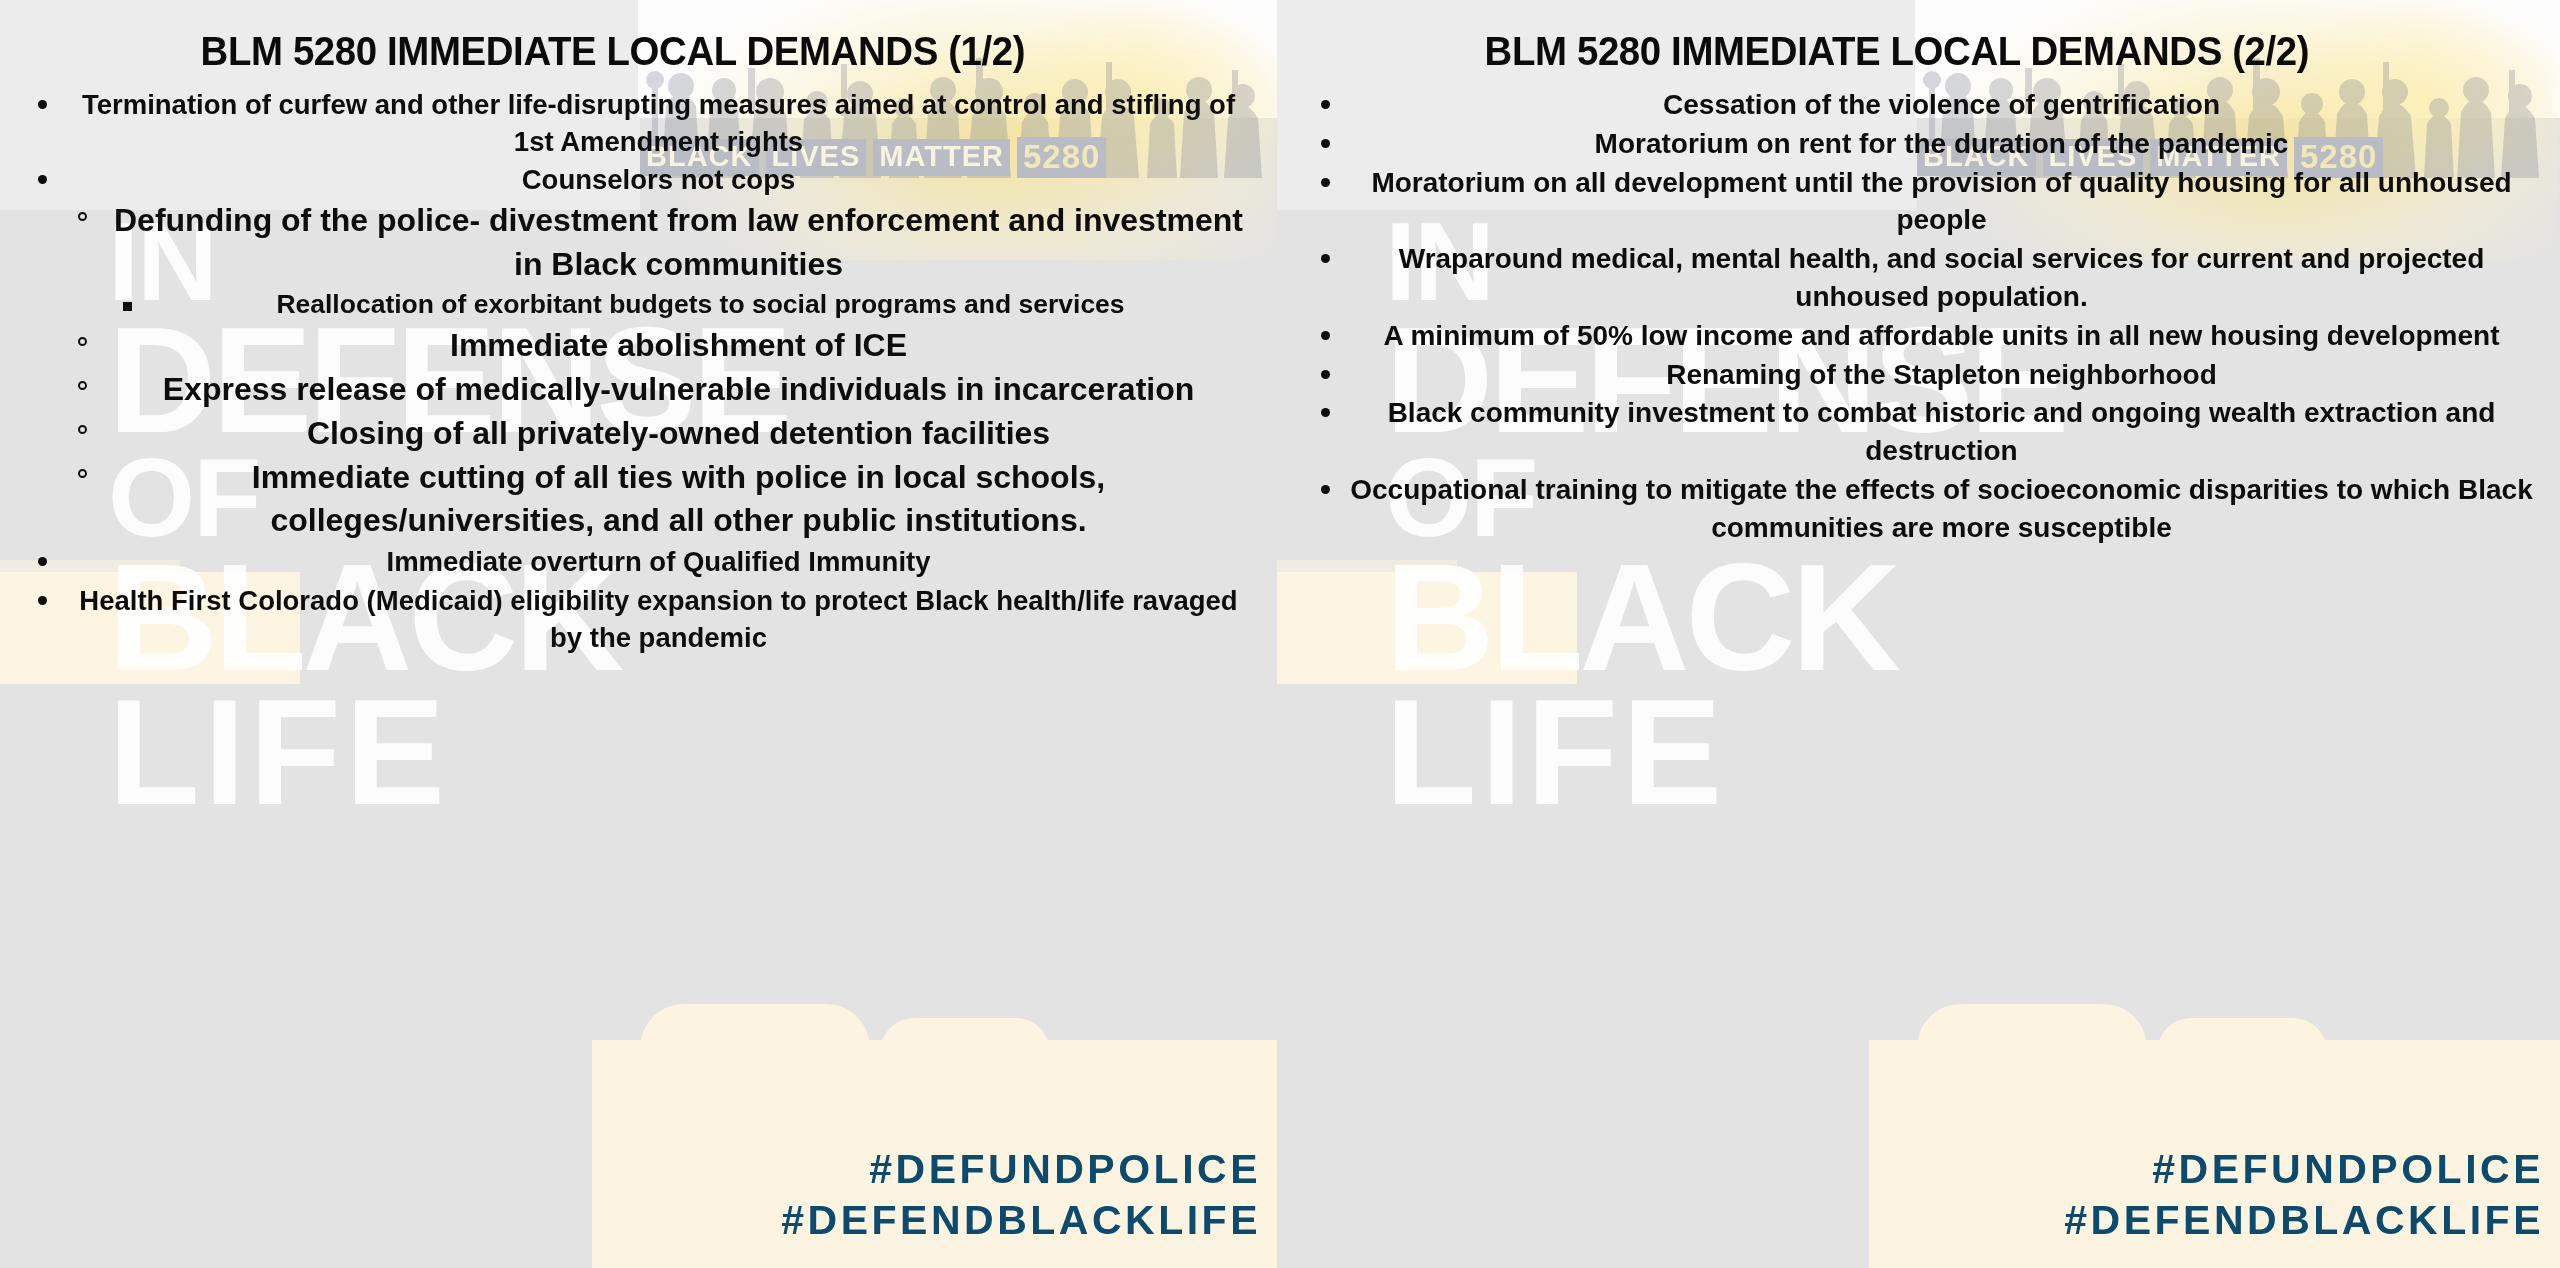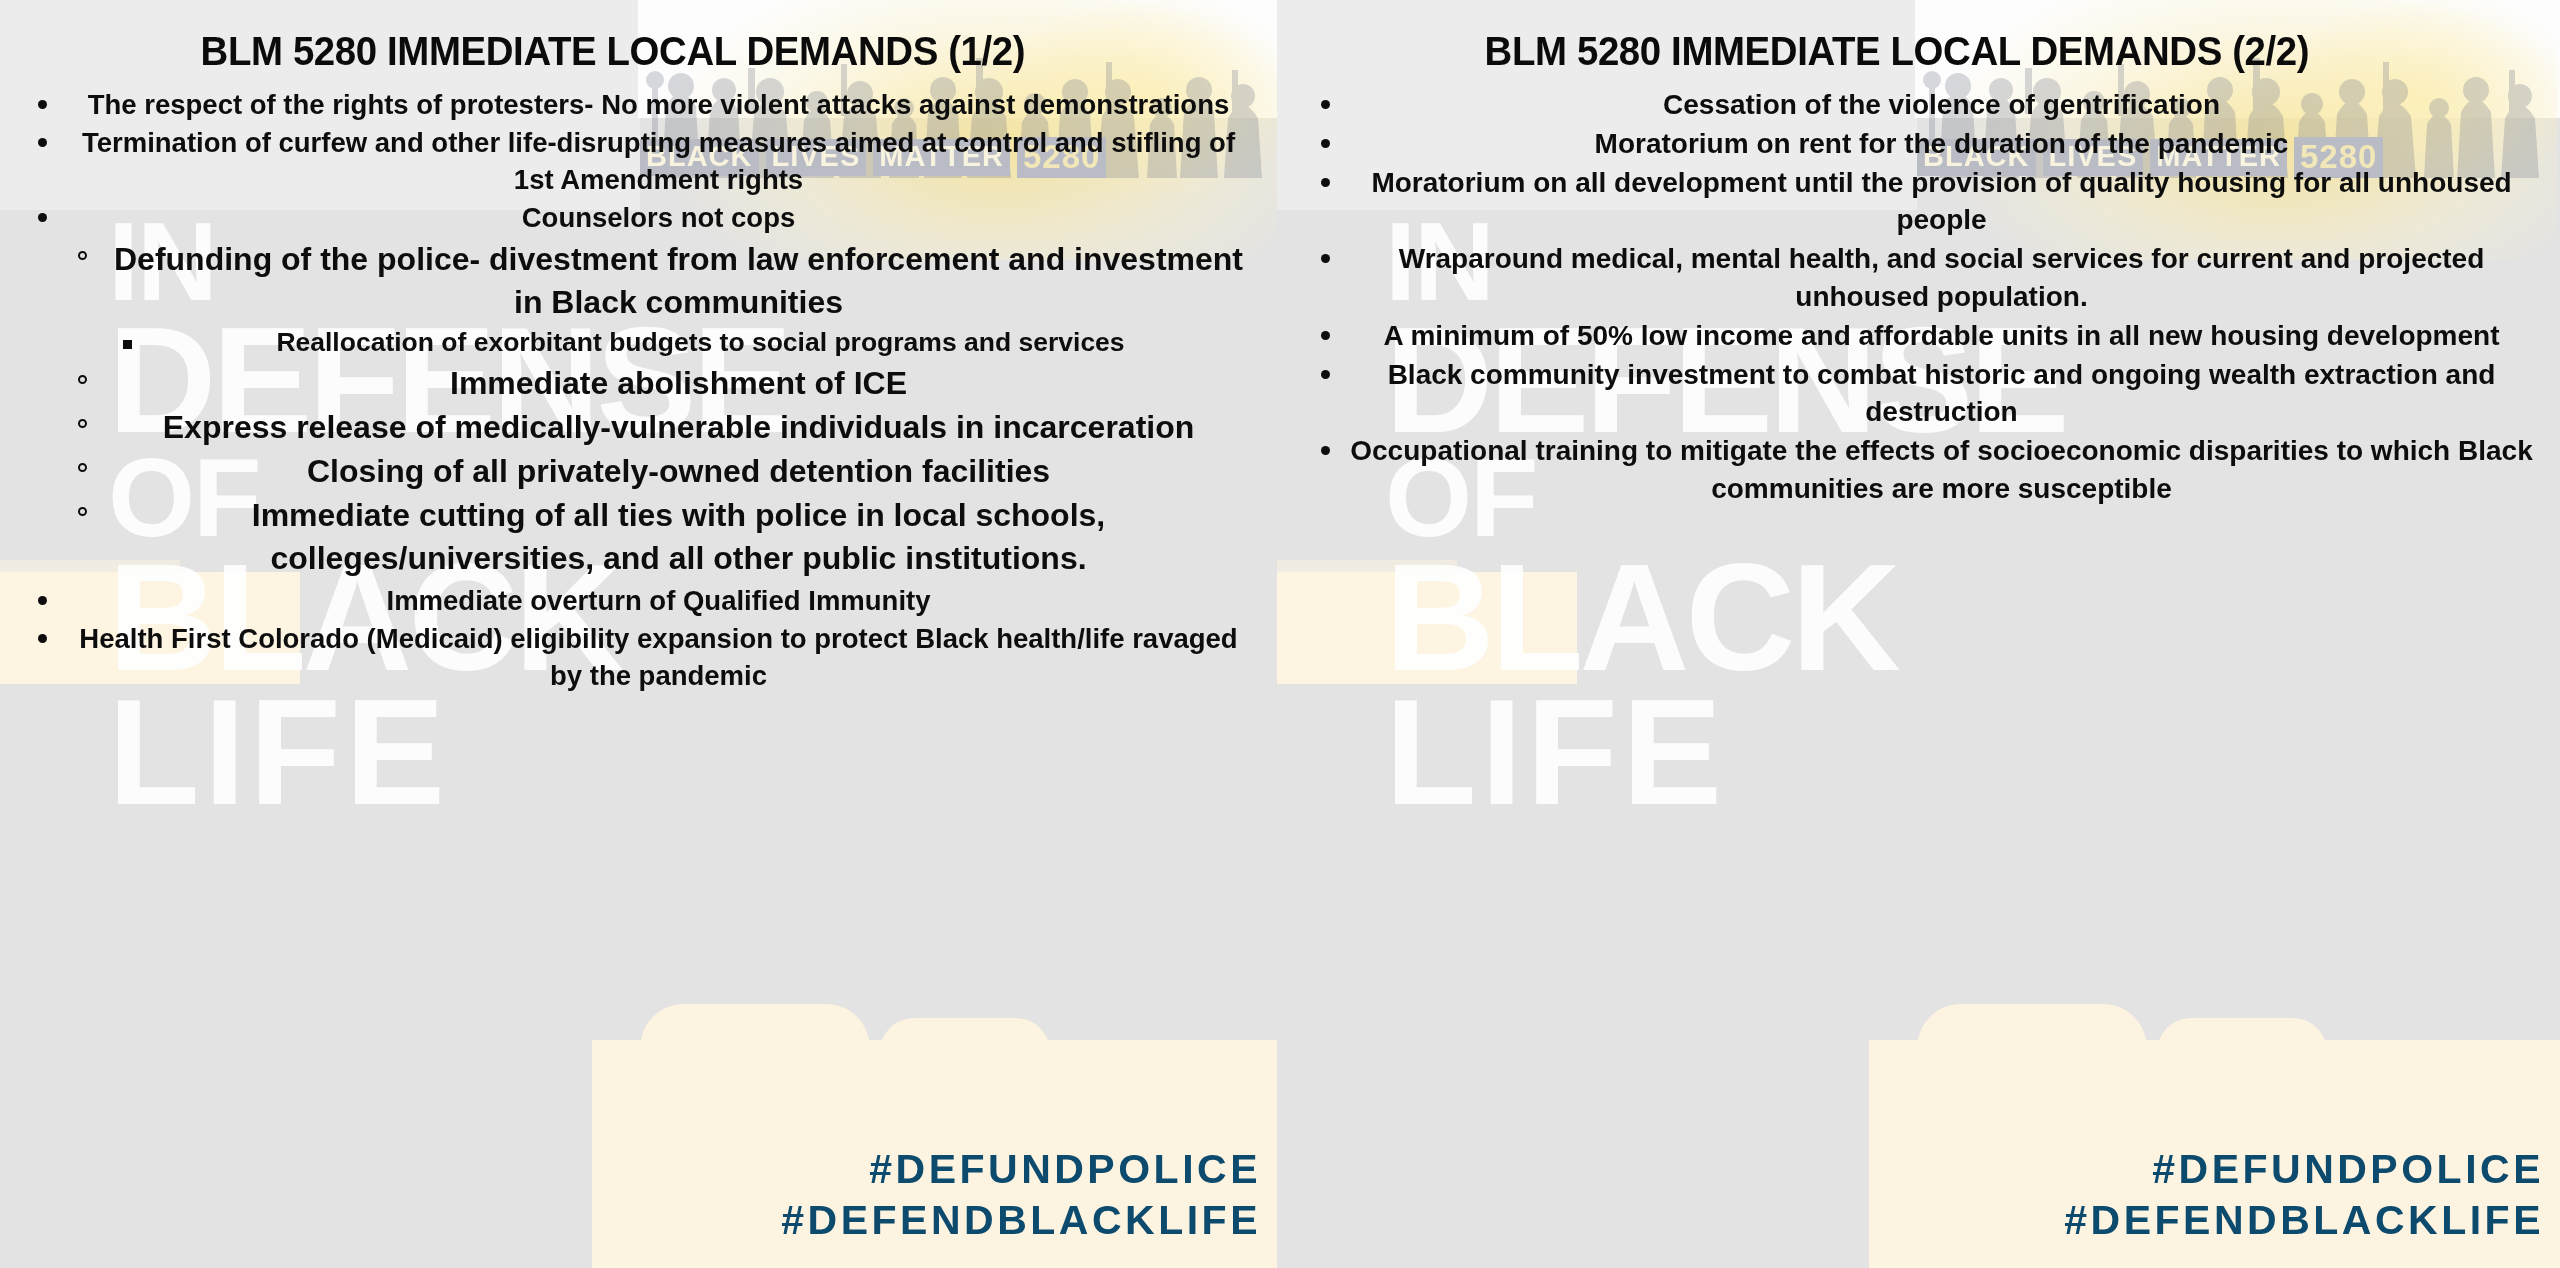--- a/index.html
+++ b/index.html
@@ -275,21 +275,20 @@
     <div class="bg-cream-br"></div>
 
     <div class="wm-tags">
       <span class="tag">#DEFUNDPOLICE</span>
       <span class="tag">#DEFENDBLACKLIFE</span>
     </div>
 
     <div class="content">
       <h1 class="title">BLM 5280 IMMEDIATE LOCAL DEMANDS (1/2)</h1>
       <ul>
-        <li class="lvl1"><span class="txt">The respect of the rights of protesters- No more violent attacks against demonstrations</span></li>
         <li class="lvl1"><span class="txt">Termination of curfew and other life-disrupting measures aimed at control and stifling of 1st Amendment rights</span></li>
         <li class="lvl1"><span class="txt">Counselors not cops</span></li>
         <li class="lvl2"><span class="txt">Defunding of the police- divestment from law enforcement and investment in Black communities</span></li>
         <li class="lvl3"><span class="txt">Reallocation of exorbitant budgets to social programs and services</span></li>
         <li class="lvl2"><span class="txt">Immediate abolishment of ICE</span></li>
         <li class="lvl2"><span class="txt"> Express release of medically-vulnerable individuals in incarceration</span></li>
         <li class="lvl2"><span class="txt">Closing of all privately-owned detention facilities</span></li>
         <li class="lvl2"><span class="txt">Immediate cutting of all ties with police in local schools, colleges/universities, and all other public institutions.</span></li>
         <li class="lvl1"><span class="txt">Immediate overturn of Qualified Immunity</span></li>
         <li class="lvl1"><span class="txt">Health First Colorado (Medicaid) eligibility expansion to protect Black health/life ravaged by the pandemic</span></li>
@@ -376,19 +375,20 @@
     </div>
 
     <div class="content">
       <h1 class="title">BLM 5280 IMMEDIATE LOCAL DEMANDS (2/2)</h1>
       <ul>
         <li class="lvl1"><span class="txt">Cessation of the violence of gentrification</span></li>
         <li class="lvl1"><span class="txt">Moratorium on rent for the duration of the pandemic</span></li>
         <li class="lvl1"><span class="txt">Moratorium on all development until the provision of quality housing for all unhoused people</span></li>
         <li class="lvl1"><span class="txt">Wraparound medical, mental health, and social services for current and projected unhoused population.</span></li>
         <li class="lvl1"><span class="txt">A minimum of 50% low income and affordable units in all new housing development</span></li>
+        <li class="lvl1"><span class="txt">Renaming of the Stapleton neighborhood</span></li>
         <li class="lvl1"><span class="txt">Black community investment to combat historic and ongoing wealth extraction and destruction</span></li>
         <li class="lvl1"><span class="txt">Occupational training to mitigate the effects of socioeconomic disparities to which Black communities are more susceptible</span></li>
       </ul>
     </div>
   </section>
 
 </div>
 
 </body></html>

